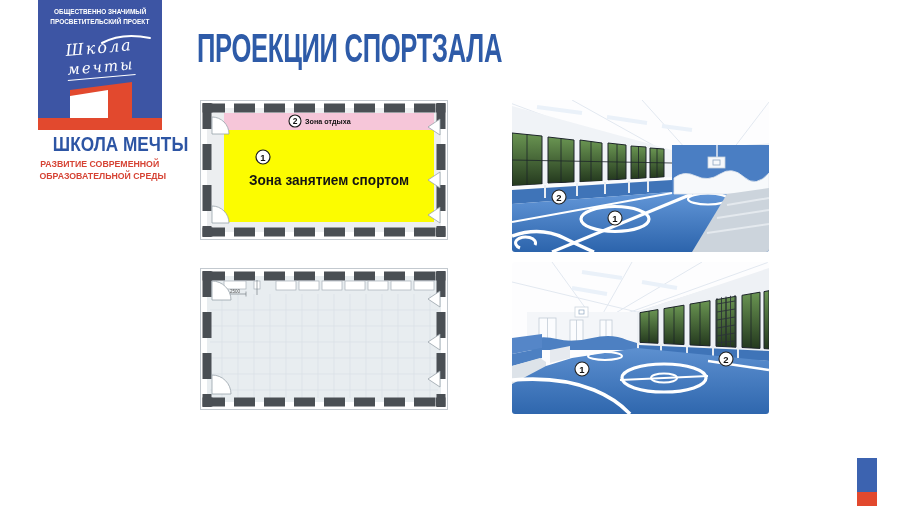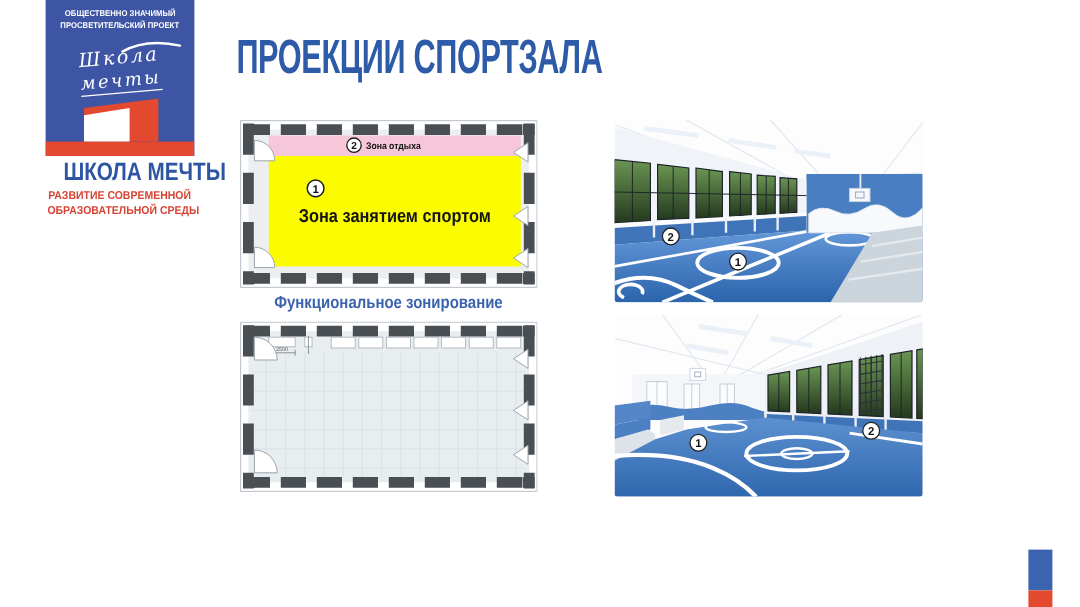--- a/index.html
+++ b/index.html
@@ -114,23 +114,20 @@
       </g>
       <text transform="translate(105,24) scale(0.9,1)" font-size="8" font-weight="bold" fill="#111">Зона отдыха</text>
 
       <g>
         <circle cx="63" cy="57" r="7" fill="#ffffff" stroke="#1a1a1a" stroke-width="1.2"></circle>
         <text x="63" y="60.5" text-anchor="middle" font-size="9.5" font-weight="bold" fill="#111">1</text>
       </g>
       <text transform="translate(129,85) scale(0.88,1)" text-anchor="middle" font-size="15.5" font-weight="bold" fill="#141414">Зона занятием спортом</text>
     </svg>
   </div>
-  <div class="caption" style="left:200px;top:245px;width:248px">
-    <span class="cond-c">Функциональное зонирование</span>
-  </div>
 
   <div class="abs plan2">
     <svg viewBox="0 0 248 142" width="248" height="142">
       <rect x="0.5" y="0.5" width="247" height="141" fill="none" stroke="#c3c9cf" stroke-width="1"></rect>
       <rect x="7" y="8" width="234" height="126" fill="#e8edf0"></rect>
 
       <g stroke="#d9e0e6" stroke-width="0.7">
         <path d="M22,26 V130 M38,26 V130 M54,26 V130 M70,26 V130 M86,26 V130 M102,26 V130 M118,26 V130 M134,26 V130 M150,26 V130 M166,26 V130 M182,26 V130 M198,26 V130 M214,26 V130 M230,26 V130"></path>
         <path d="M10,42 H238 M10,58 H238 M10,74 H238 M10,90 H238 M10,106 H238 M10,122 H238"></path>
       </g>

